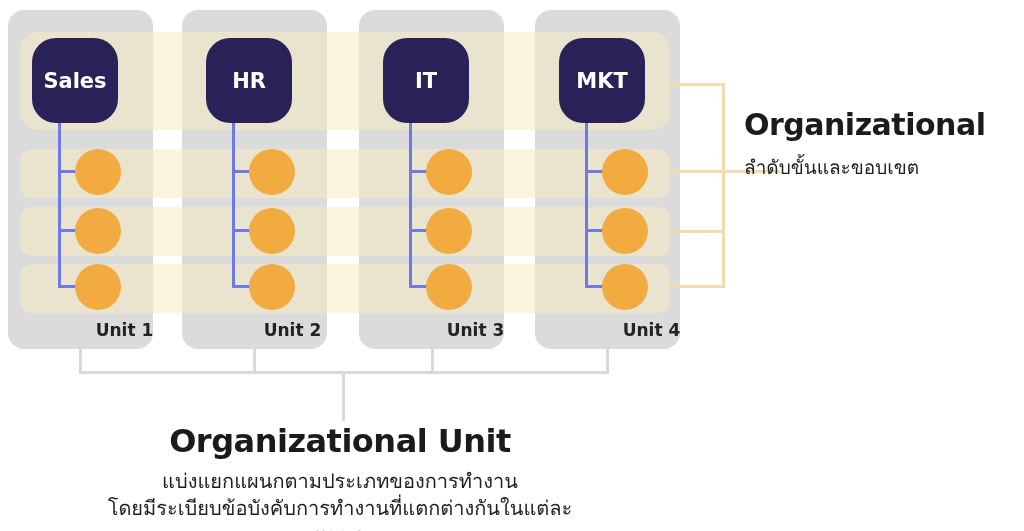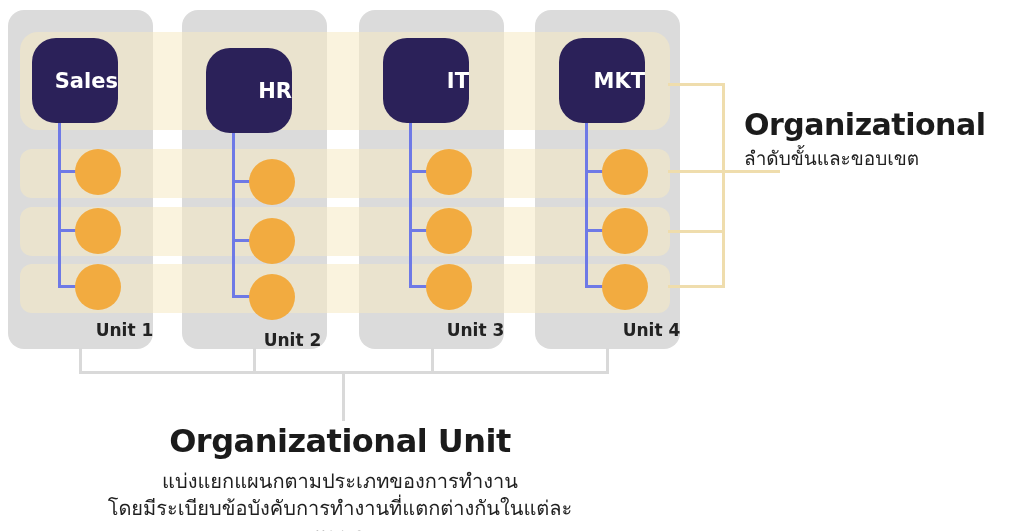--- a/index.html
+++ b/index.html
@@ -9,39 +9,39 @@
   }
   
   .col{position:absolute;top:10px;width:145px;height:339px;background:#dbdbdb;border-radius:16px;}
   
   .band{position:absolute;left:20px;width:650px;background:rgba(246,233,194,0.55);}
   .band-top{top:32px;height:98px;border-radius:18px;}
   .band-row{height:49px;border-radius:12px;}
   
   .dept-box{
     position:absolute;left:24px;top:28px;width:86px;height:85px;background:#2b2159;border-radius:24px;
-    display:flex;align-items:center;justify-content:flex-end;color:#ffffff;font-weight:700;font-size:21px;
+    display:flex;align-items:center;justify-content:center;color:#ffffff;font-weight:700;font-size:21px;
   }
   
   .vline{position:absolute;left:50px;top:113px;width:3px;height:164px;background:#6e79e6;}
   .stub{position:absolute;left:50px;width:19px;height:3px;background:#6e79e6;}
   .s1{top:160px}.s2{top:219px}.s3{top:275px}
   
   .circle{position:absolute;left:67px;width:46px;height:46px;border-radius:50%;background:#f2ab40;}
   .c1{top:139px}.c2{top:198px}.c3{top:254px}
   
   .unit{position:absolute;left:0;top:310px;width:100%;text-align:center;font-size:17px;font-weight:600;color:#222222;padding-left:44px;}
   
   .tan{position:absolute;background:#efddad;}
   
   .gline{position:absolute;background:#d9d9d9;}
   
   .r-callout{position:absolute;left:744px;top:106px;width:280px;color:#1b1b1b;}
   .r-title{font-size:30px;font-weight:800;line-height:37px;letter-spacing:-0.5px;}
-  .r-sub{font-size:19px;color:#1f1f1f;}
+  .r-sub{font-size:19px;margin-top:9px;color:#1f1f1f;}
   
   .b-callout{position:absolute;left:90px;top:422px;width:500px;text-align:center;color:#1b1b1b;}
   .b-title{font-size:32px;font-weight:700;letter-spacing:-0.5px;line-height:38px;}
   .b-desc{font-size:20px;line-height:27px;margin-top:8px;color:#1f1f1f;}
 </style>
 </head>
 <body>
 
 <div class="canvas">
 
@@ -62,21 +62,21 @@
     <div class="stub s3"></div>
     <div class="circle c1"></div>
     <div class="circle c2"></div>
     <div class="circle c3"></div>
     <div class="dept-box">
         <span>Sales</span>
       </div>
     <div class="unit">Unit 1</div>
   </div>
 
-  <div style="position:absolute;left:182px;top:20px;width:133px;height:339px">
+  <div style="position:absolute;left:182px;top:10px;width:133px;height:339px">
     <div class="vline"></div>
     <div class="stub s1"></div>
     <div class="stub s2"></div>
     <div class="stub s3"></div>
     <div class="circle c1"></div>
     <div class="circle c2"></div>
     <div class="circle c3"></div>
     <div class="dept-box">
         <span>HR</span>
       </div>

